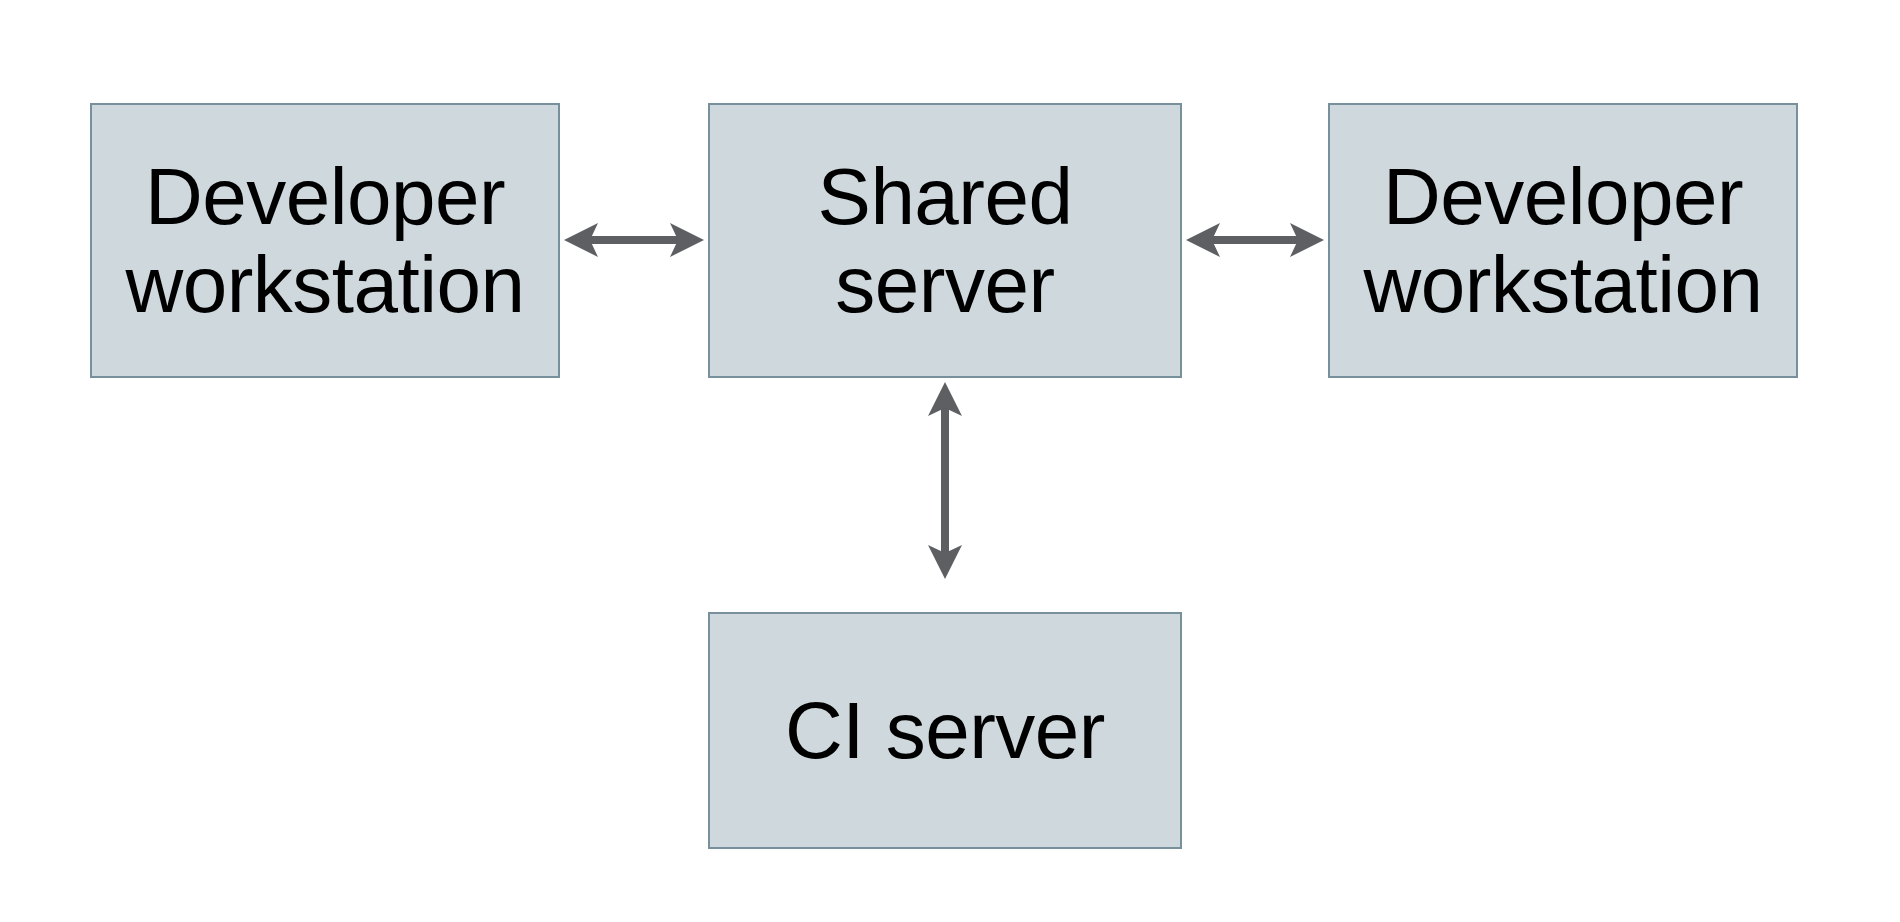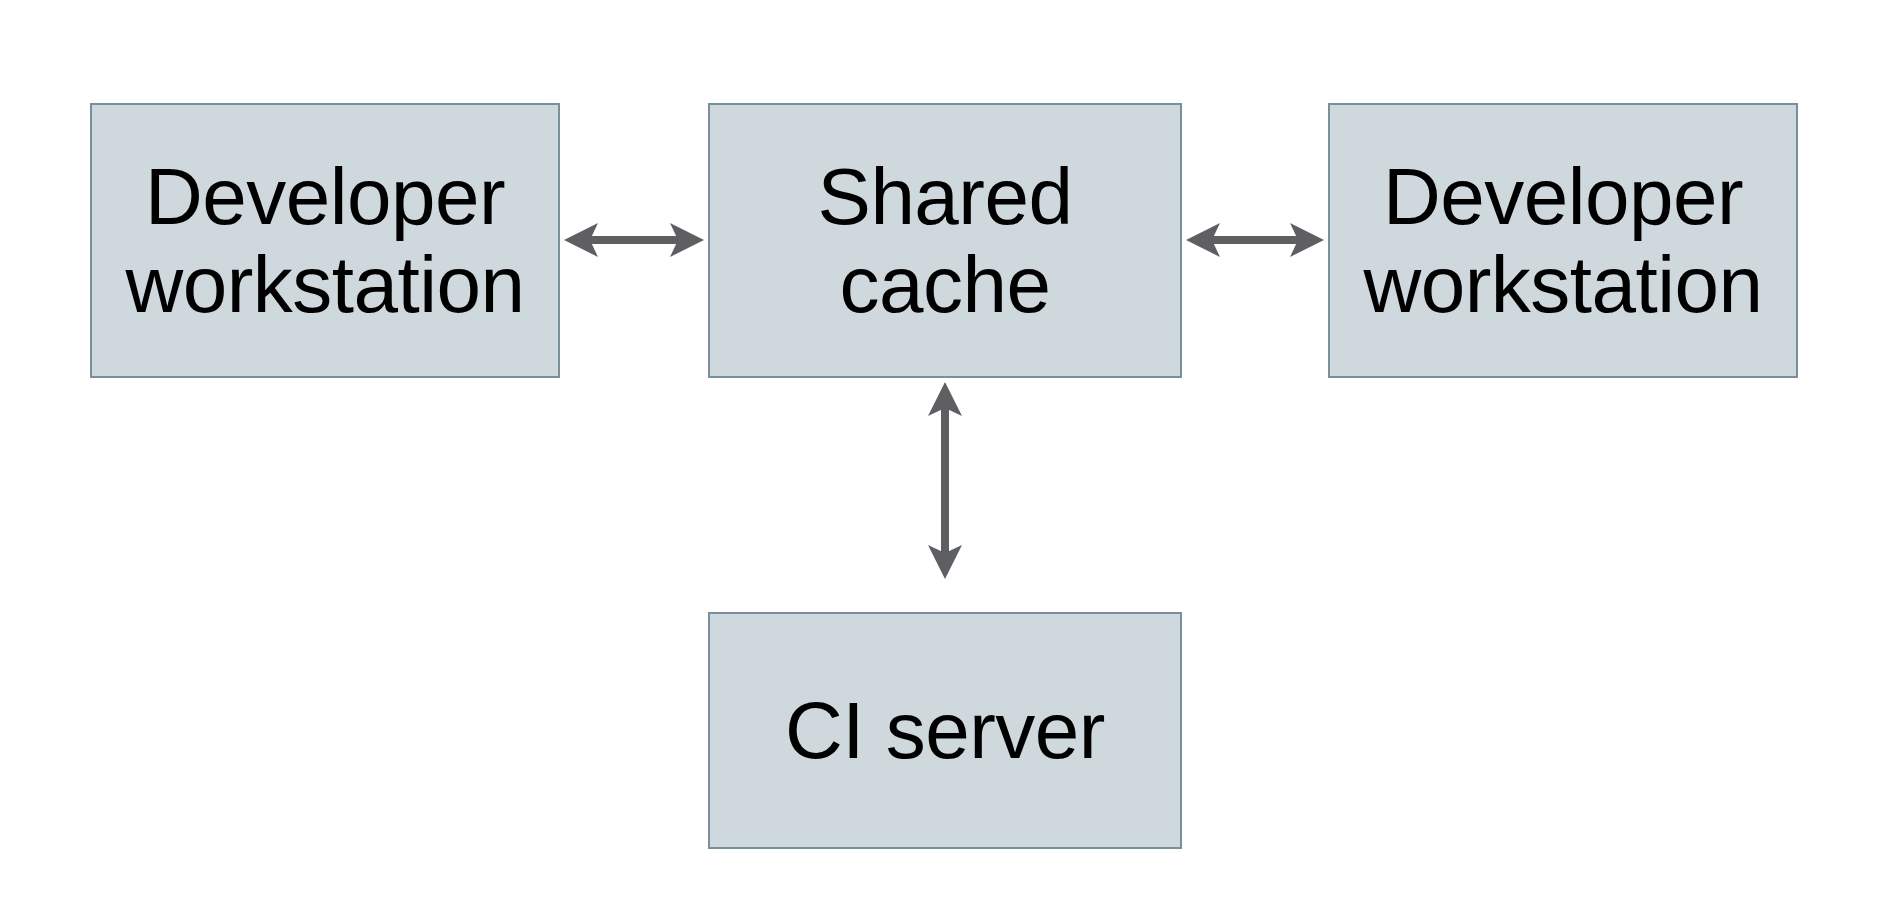--- a/index.html
+++ b/index.html
@@ -62,21 +62,21 @@
 
 <div class="canvas">
 
   <div class="node node-dev-left">
     <span class="node-label">Developer
 workstation</span>
   </div>
 
   <div class="node node-shared">
     <span class="node-label">Shared
-cache</span>
+server</span>
   </div>
 
   <div class="node node-dev-right">
     <span class="node-label">Developer
 workstation</span>
   </div>
 
   <div class="node node-ci">
     <span class="node-label">CI server</span>
   </div>

